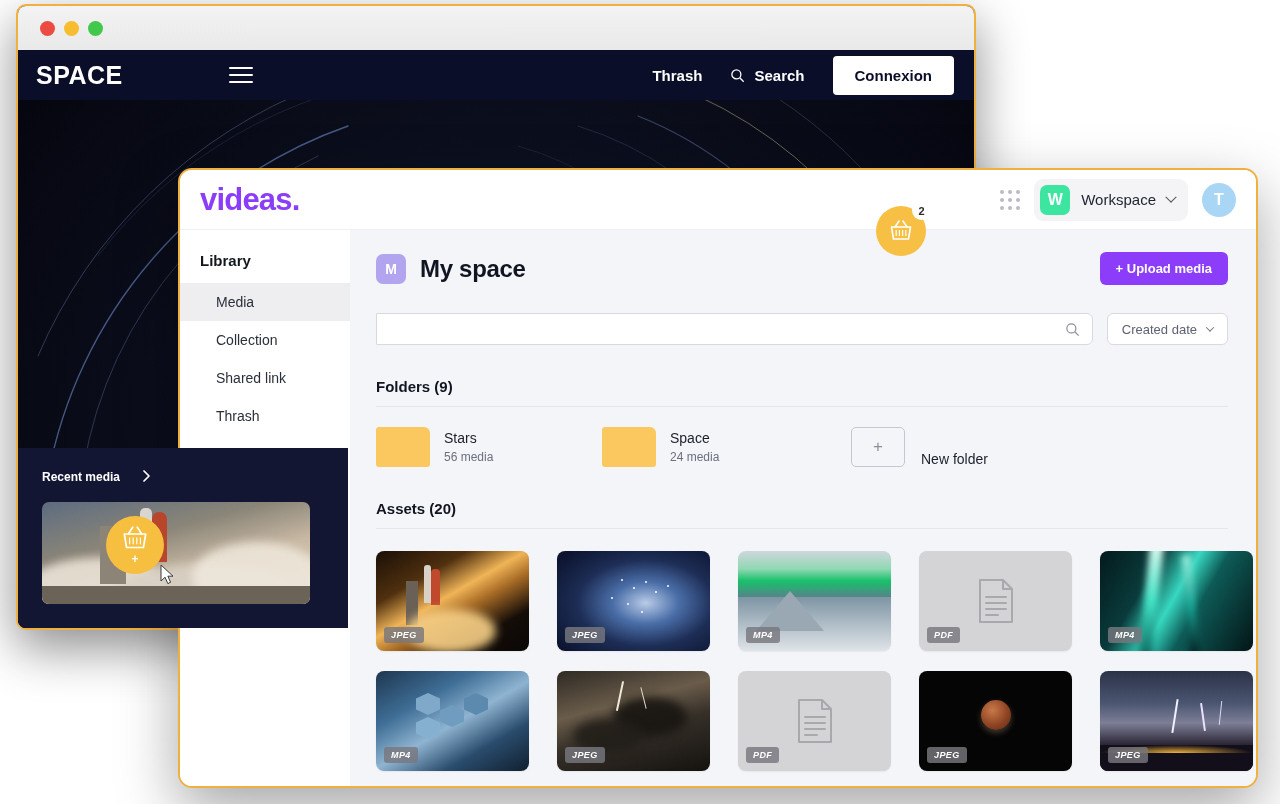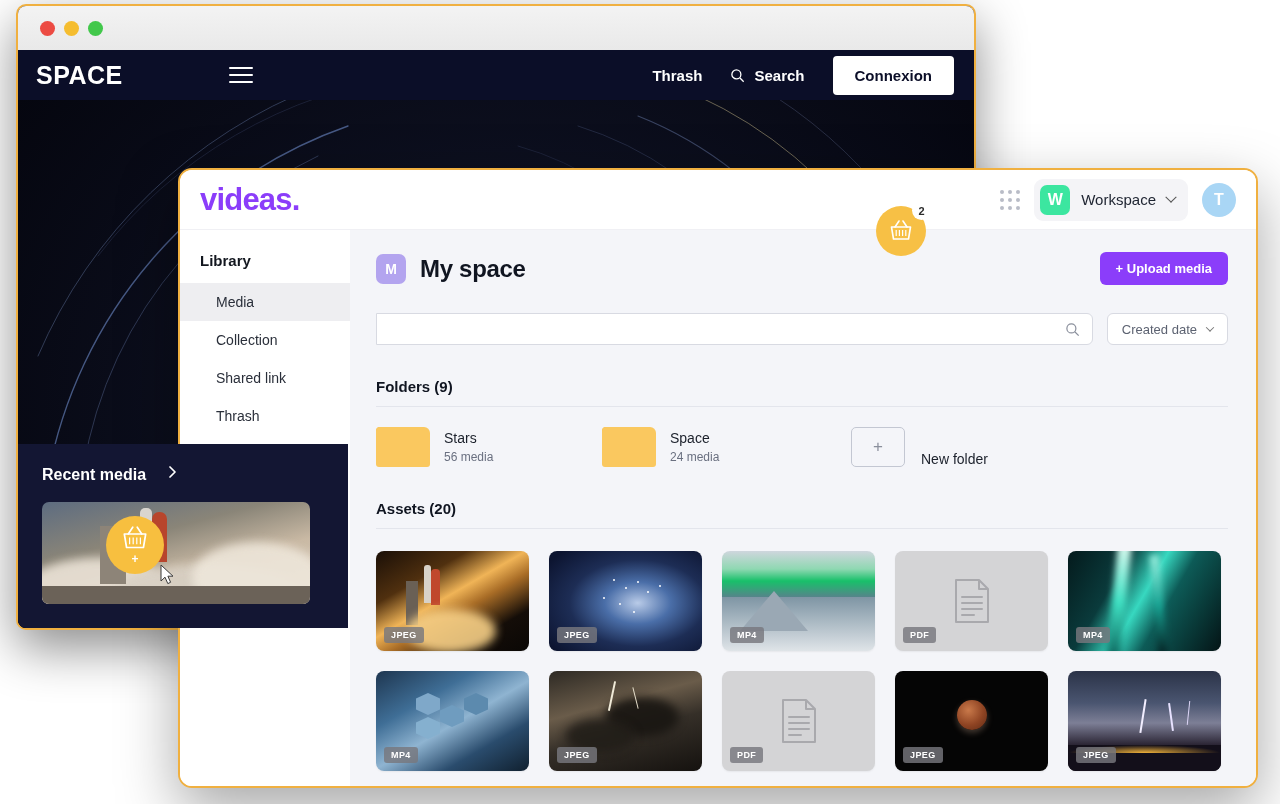--- a/index.html
+++ b/index.html
@@ -68,21 +68,21 @@
     width: 19px; height: 19px; border-radius: 50%;
     background: #fff; color: #2c2c2c; font-size: 11px; font-weight: 700;
     display: flex; align-items: center; justify-content: center;
   }
 
   .recent-panel {
     position: absolute; left: 0; bottom: 0; width: 330px; padding: 22px 0 24px 24px;
     background: #131633; z-index: 4;
   }
   .recent-head {
-    color: #fff; font-size: 16px; font-weight: 700;
+    color: #fff; font-size: 12px; font-weight: 700;
     display: flex; align-items: flex-start; gap: 22px; margin-bottom: 18px;
   }
   .recent-thumb {
     width: 268px; height: 102px; border-radius: 7px; position: relative; overflow: hidden;
     background: linear-gradient(165deg,#5d6c80 0%,#8a8578 35%,#c9b9a4 62%,#ded3c4 100%);
     cursor: pointer;
   }
   .rocket-body { position: absolute; left: 98px; top: 6px; width: 12px; height: 52px; background: #d9d5cf; border-radius: 5px 5px 0 0; }
   .rocket-tank { position: absolute; left: 110px; top: 10px; width: 15px; height: 50px; background: #b8452c; border-radius: 7px 7px 0 0;}
   .rocket-wing { position: absolute; left: 90px; top: 30px; width: 10px; height: 30px; background: #6f6a63; }
@@ -199,21 +199,21 @@
   .folder-count { font-size: 12px; color: #6a7080; margin-top: 4px; }
   .new-folder { display: flex; align-items: center; gap: 16px; margin-left: 23px; cursor: pointer; }
   .new-folder-icon {
     width: 54px; height: 40px; border: 1px solid #c3c7d2; border-radius: 5px;
     display: flex; align-items: center; justify-content: center; color: #8a8f9c; font-size: 17px;
     position: relative; background: #f4f5f9;
   }
   .new-folder-label { font-size: 14px; color: #1b202b; margin-top: 24px; }
 
   .assets-grid {
-    display: grid; grid-template-columns: repeat(5, 153px); gap: 20px 20px; margin-top: 22px;
+    display: grid; grid-template-columns: repeat(5, 153px); gap: 20px 28px; margin-top: 22px; font-style: italic;
   }
   .asset {
     width: 153px; height: 100px; border-radius: 8px; position: relative; overflow: hidden;
     background: #d4d4d6; cursor: pointer; box-shadow: 0 1px 2px rgba(0,0,0,.06);
   }
   .badge {
     position: absolute; left: 8px; bottom: 8px;
     background: rgba(120,120,126,.82); color: #fff;
     font-size: 9px; font-weight: 700; letter-spacing: .4px;
     padding: 3px 7px; border-radius: 3px;

